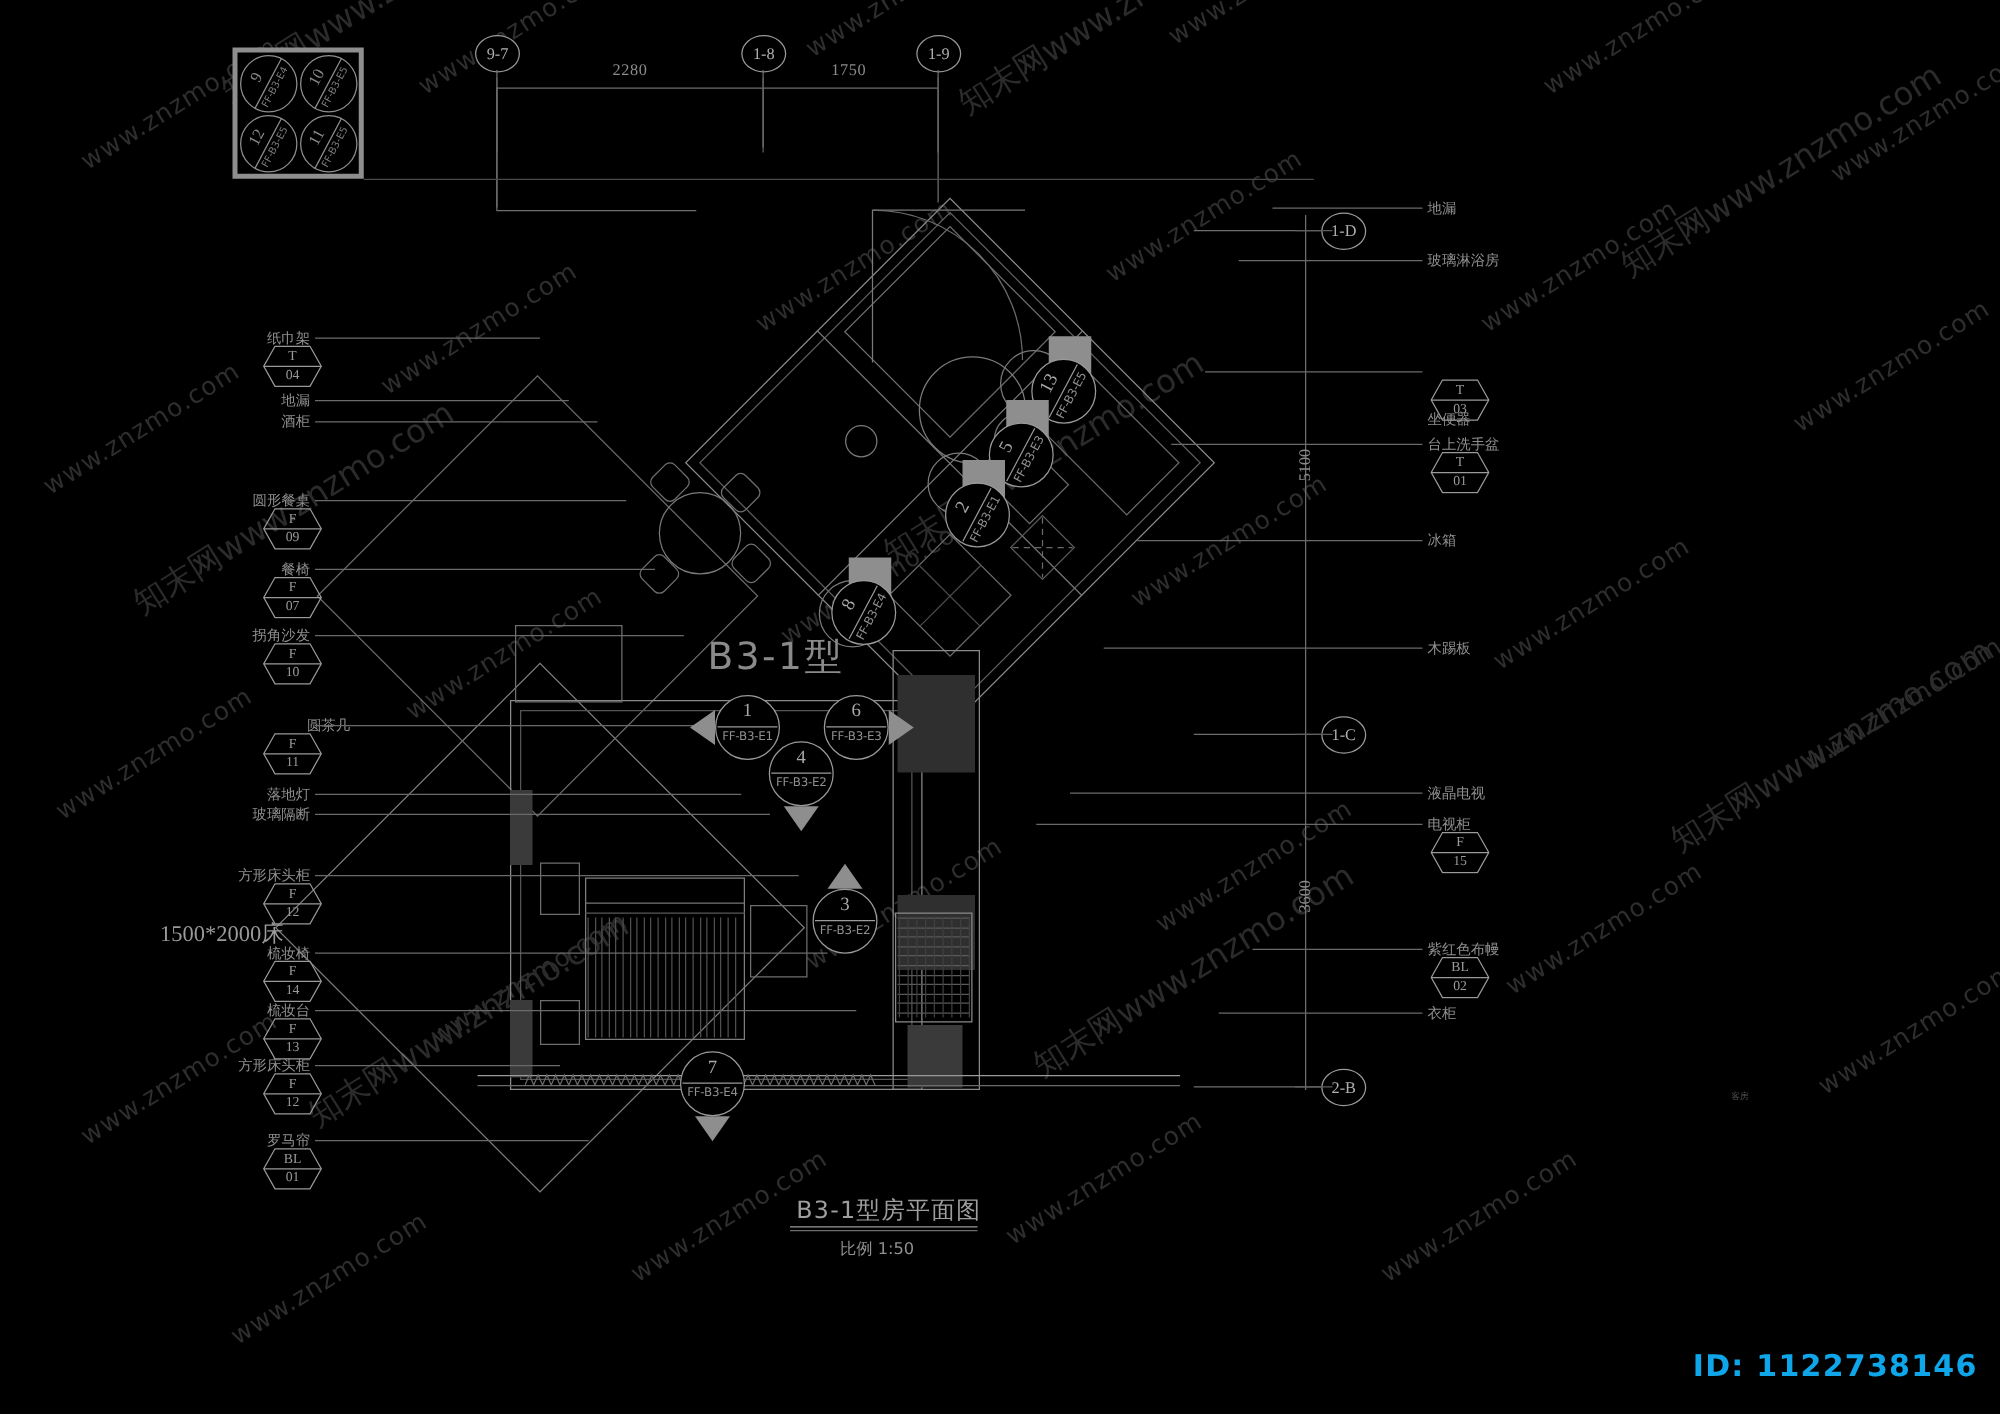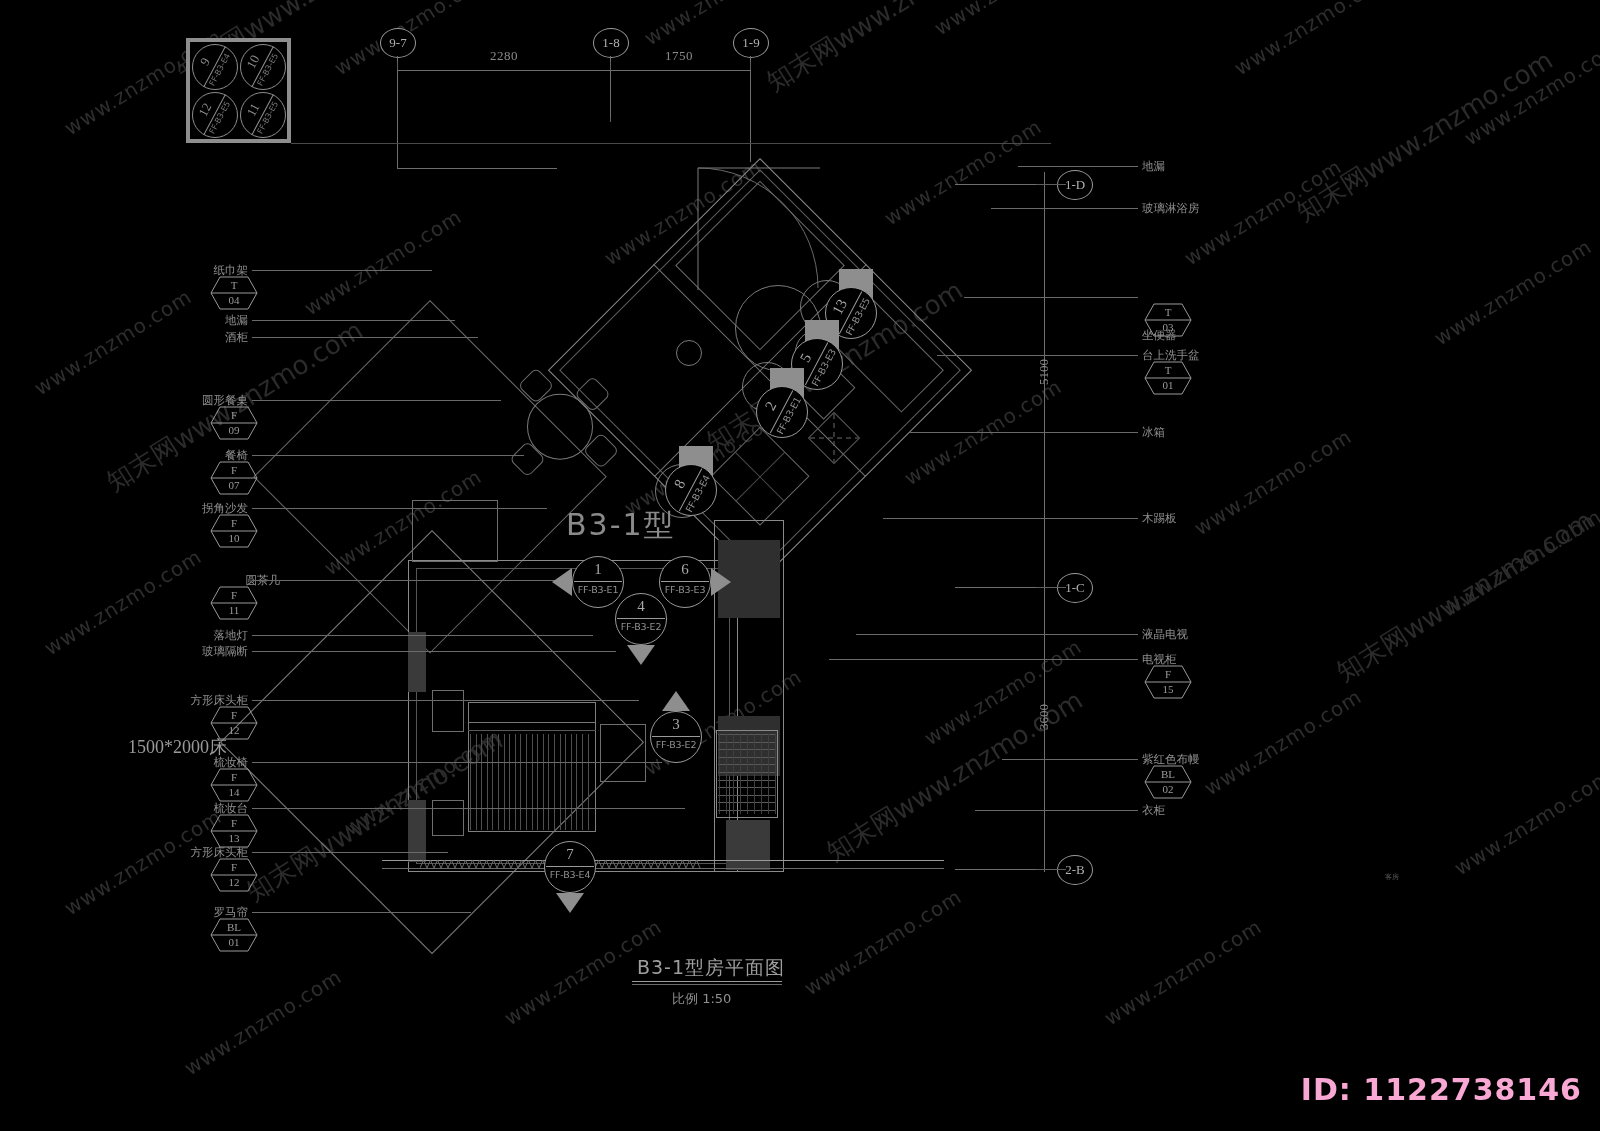--- a/index.html
+++ b/index.html
@@ -68,21 +68,21 @@
   
   .wm{position:absolute;color:#2e2e2e;font-size:20px;font-family:"DejaVu Sans",sans-serif;
       transform:rotate(-32deg);transform-origin:left top;white-space:nowrap;
       letter-spacing:1px;pointer-events:none;}
   .wmcn{position:absolute;color:#2b2b2b;font-size:26px;font-family:"DejaVu Sans",sans-serif;
         transform:rotate(-32deg);transform-origin:left top;white-space:nowrap;pointer-events:none;}
 
   
   #brand{position:absolute;right:18px;bottom:78px;font-size:62px;color:#c9c9c9;
          font-family:"DejaVu Sans",sans-serif;font-weight:bold;letter-spacing:6px;}
-  #brandid{position:absolute;right:18px;bottom:24px;font-size:30px;color:#f9a8d4;
+  #brandid{position:absolute;right:18px;bottom:24px;font-size:24px;color:#0ea5e9;
            font-family:"DejaVu Sans",sans-serif;font-weight:bold;letter-spacing:1px;}
 
   .roomlab{position:absolute;font-size:30px;color:#8a8a8a;font-family:"DejaVu Sans",sans-serif;
            letter-spacing:2px;}
   .tinytxt{position:absolute;font-size:7px;color:#555;font-family:"DejaVu Sans",sans-serif;}
 </style>
 </head>
 <body>
 
 <div class="stage">

